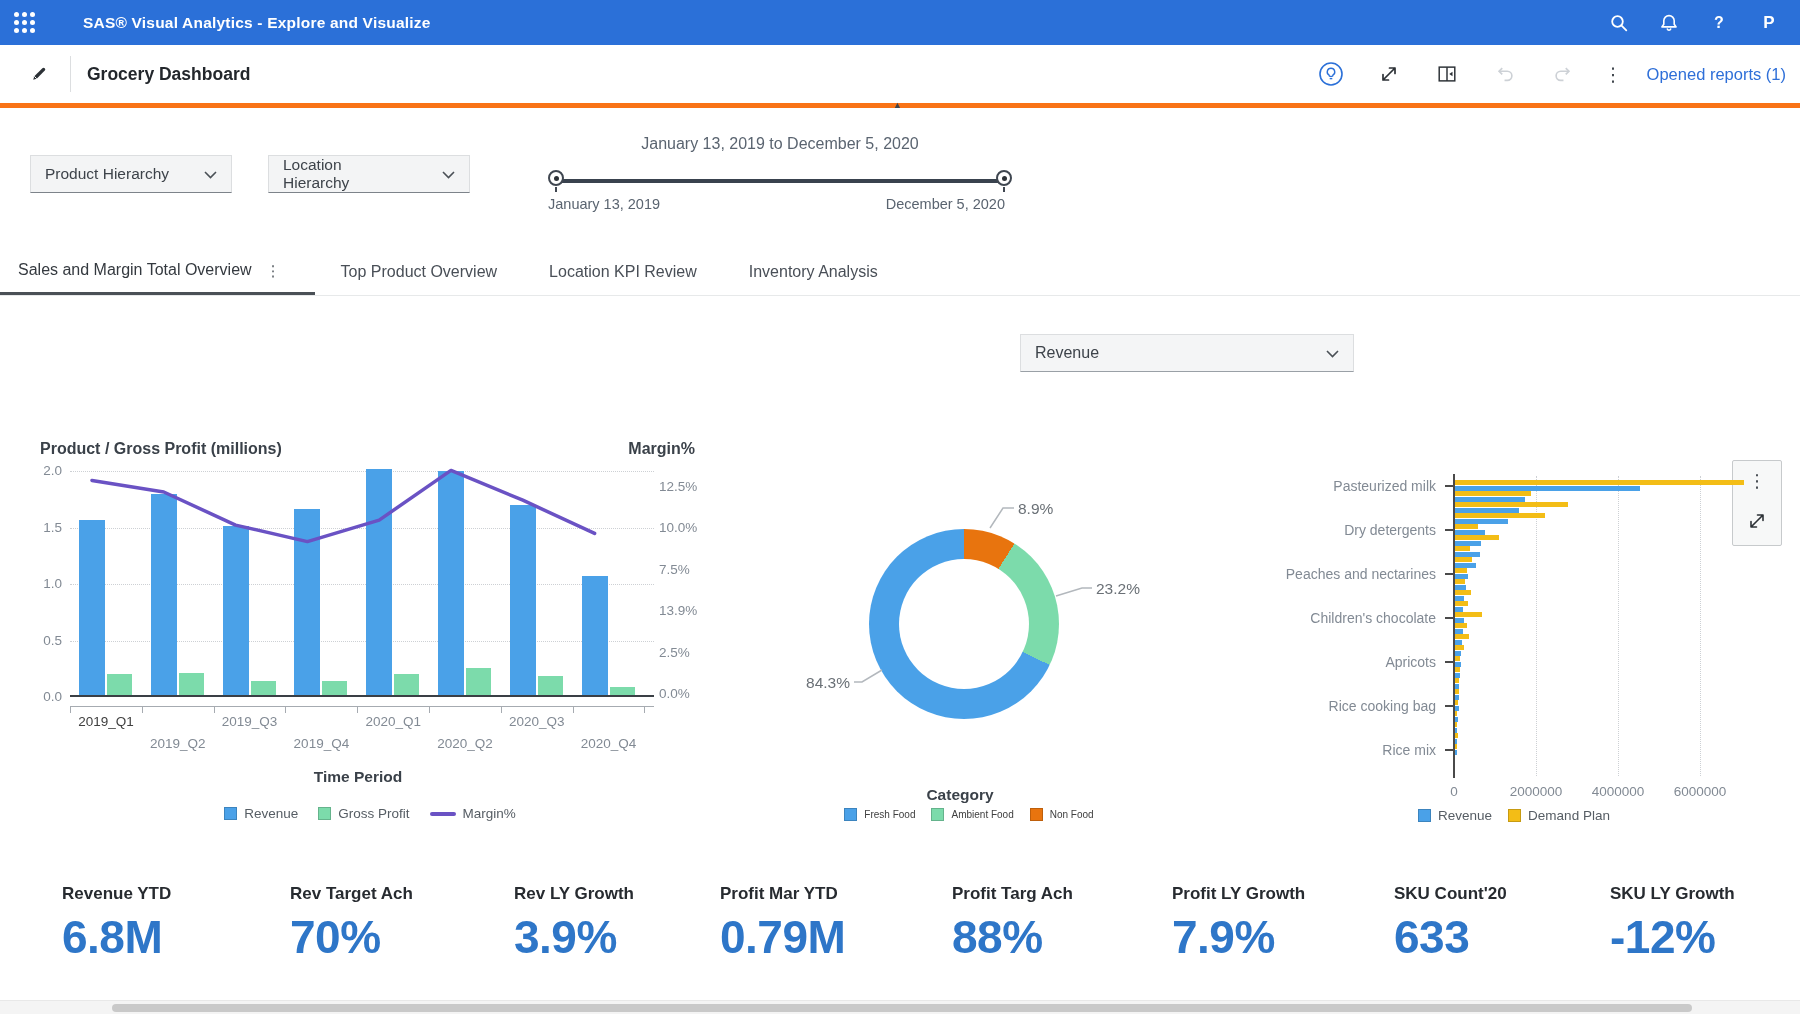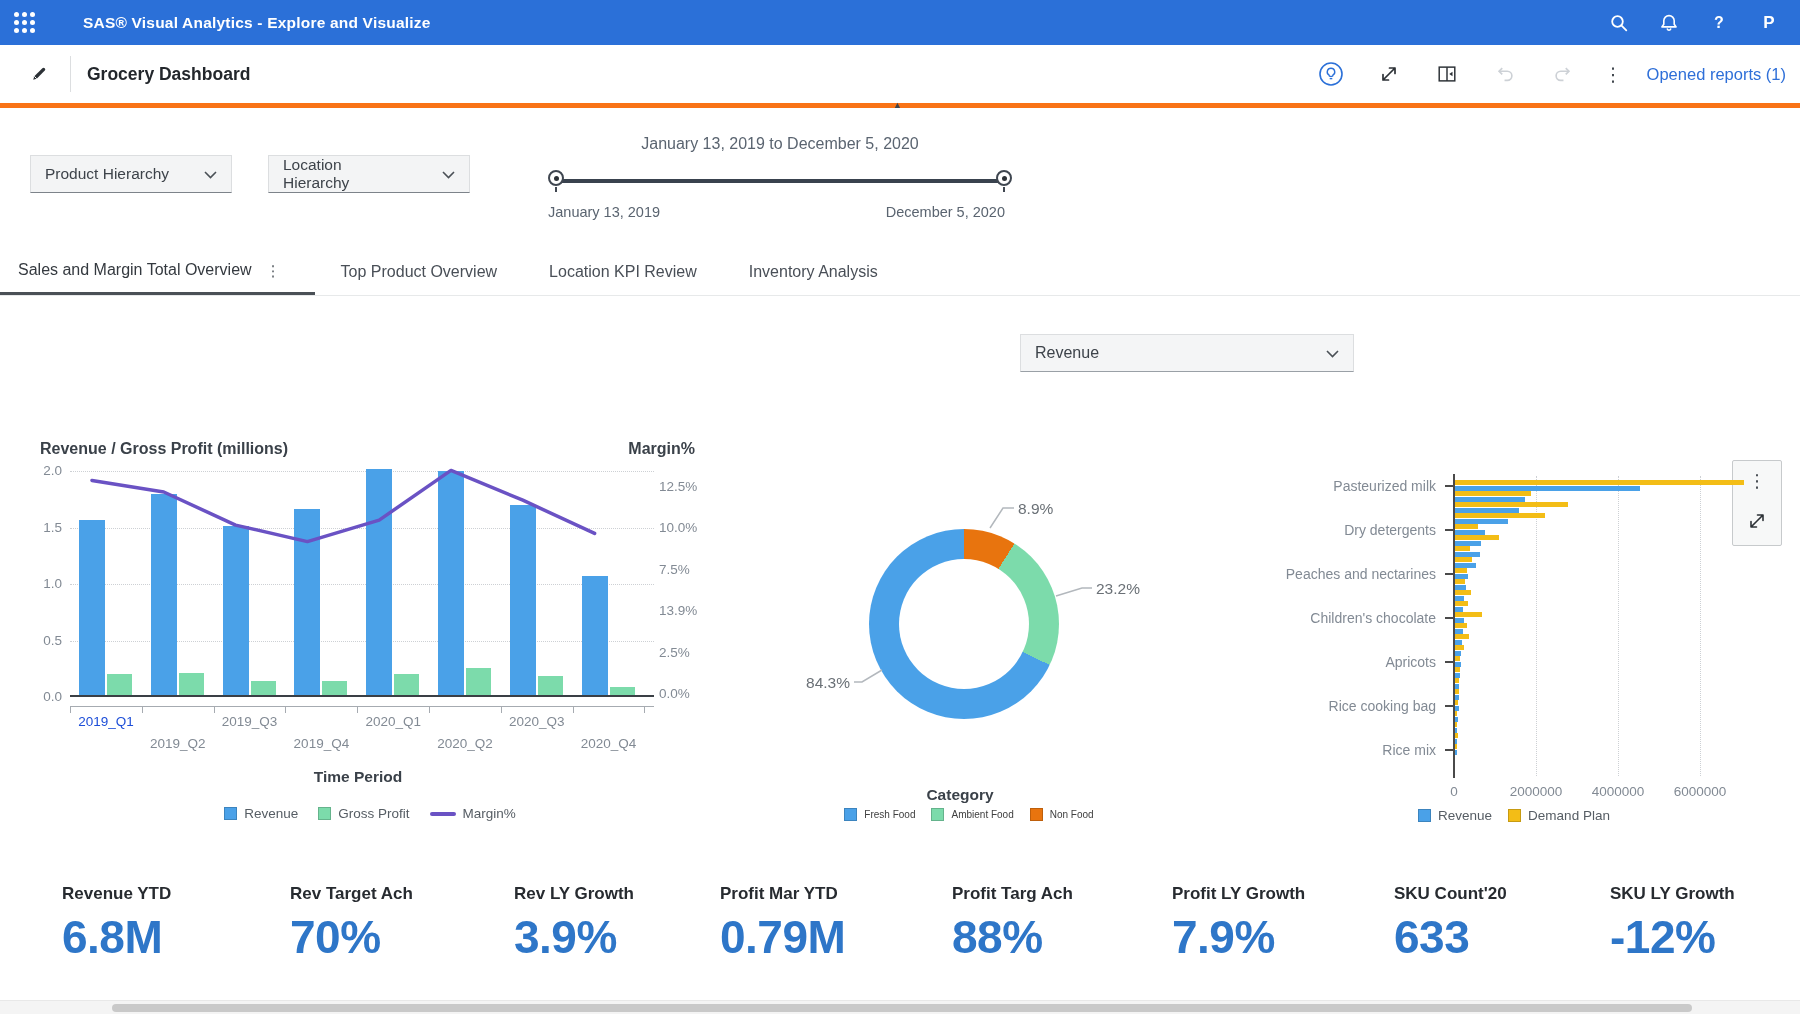--- a/index.html
+++ b/index.html
@@ -26,21 +26,21 @@
   .kebab{font-size:19px;color:#3f454c;line-height:1;cursor:pointer;}
   
   .dd-btn{position:absolute;height:38px;background:#f3f4f5;border:1px solid #dcdee0;border-bottom:1px solid #7d838a;display:flex;align-items:center;padding:0 14px;font-size:15.5px;color:#3d434a;cursor:pointer;box-sizing:border-box;}
   .dd-btn .chev{margin-left:auto;}
   .date-title{position:absolute;left:530px;top:135px;width:500px;text-align:center;font-size:16px;color:#5a6470;}
   .caret-up{position:absolute;left:893px;top:100px;font-size:9px;color:#3f454c;cursor:pointer;}
   .slider-track{position:absolute;left:556px;top:179px;width:448px;height:4px;background:#39424e;border-radius:2px;cursor:pointer;}
   .slider-handle{position:absolute;top:170px;width:12px;height:12px;background:#fff;border:2px solid #3f4650;border-radius:50%;display:flex;align-items:center;justify-content:center;cursor:pointer;}
   .slider-handle i{width:5px;height:5px;background:#2c3136;border-radius:50%;}
   .slider-handle::after{content:"";position:absolute;left:5px;top:15px;width:2px;height:5px;background:#3f4650;}
-  .slider-lab{position:absolute;top:204px;font-size:14.5px;color:#5a6470;}
+  .slider-lab{position:absolute;top:196px;font-size:14.5px;color:#5a6470;}
   
   .tabbar{position:absolute;left:0;top:248px;right:0;height:47px;border-bottom:1px solid #e7e9ea;display:flex;align-items:stretch;}
   .tab{display:flex;align-items:center;gap:14px;padding:0 26px;font-size:16px;color:#494f57;cursor:pointer;white-space:nowrap;box-sizing:border-box;}
   .tab.active{color:#34393f;border-bottom:3px solid #4a5056;padding-left:18px;padding-right:34px;}
   .tab .kebab{font-size:15px;color:#5a6066;}
   
   .measure{position:absolute;left:1020px;top:334px;width:334px;height:38px;background:#f4f5f6;border:1px solid #dcdee0;border-bottom:1px solid #9aa0a6;display:flex;align-items:center;padding:0 14px;font-size:16px;color:#3d434a;cursor:pointer;box-sizing:border-box;}
   .measure .chev{margin-left:auto;}
   
   .chart-title{position:absolute;font-size:16px;font-weight:bold;color:#3a4149;}
@@ -175,21 +175,21 @@
       </div>
     </nav>
 
   <div class="measure">
     <span>Revenue</span>
     <span class="chev"><svg width="13" height="8" viewBox="0 0 13 8">
           <polyline points="1,1 6.5,6.5 12,1" fill="none" stroke="#4a5056" stroke-width="1.6"></polyline>
         </svg></span>
   </div>
 
-  <div class="chart-title" style="left:40px;top:440px;">Revenue / Gross Profit (millions)</div>
+  <div class="chart-title" style="left:40px;top:440px;">Product / Gross Profit (millions)</div>
   <div class="chart-title" style="left:540px;top:440px;width:155px;text-align:right;">Margin%</div>
   <div class="chart-title" style="left:208px;top:768px;width:300px;text-align:center;font-size:15.5px;">Time Period</div>
   <div class="chart-title" style="left:860px;top:786px;width:200px;text-align:center;font-size:15.5px;">Category</div>
 
   <div class="float-tb">
     <div class="kebab" style="font-size:18px;">⋮</div>
     <div style="cursor:pointer;">
       <svg width="20" height="20" viewBox="0 0 20 20">
           <path d="M4 16 L16 4 M16 4 h-5.5 M16 4 v5.5 M4 16 h5.5 M4 16 v-5.5" fill="none" stroke="#2c3136" stroke-width="1.6" stroke-linecap="round" stroke-linejoin="round"></path>
         </svg>
@@ -232,21 +232,21 @@
       <div style="position: absolute; left: 66px; top: 706px; width: 584px; height: 1px; background: rgb(166, 171, 177);"></div>
       <div style="position: absolute; left: 66px; top: 706px; width: 1px; height: 7px; background: rgb(166, 171, 177);"></div>
       <div style="position: absolute; left: 137.8px; top: 706px; width: 1px; height: 7px; background: rgb(166, 171, 177);"></div>
       <div style="position: absolute; left: 209.6px; top: 706px; width: 1px; height: 7px; background: rgb(166, 171, 177);"></div>
       <div style="position: absolute; left: 281.4px; top: 706px; width: 1px; height: 7px; background: rgb(166, 171, 177);"></div>
       <div style="position: absolute; left: 353.2px; top: 706px; width: 1px; height: 7px; background: rgb(166, 171, 177);"></div>
       <div style="position: absolute; left: 425px; top: 706px; width: 1px; height: 7px; background: rgb(166, 171, 177);"></div>
       <div style="position: absolute; left: 496.8px; top: 706px; width: 1px; height: 7px; background: rgb(166, 171, 177);"></div>
       <div style="position: absolute; left: 568.6px; top: 706px; width: 1px; height: 7px; background: rgb(166, 171, 177);"></div>
       <div style="position: absolute; left: 640.4px; top: 706px; width: 1px; height: 7px; background: rgb(166, 171, 177);"></div>
-      <div style="position: absolute; left: 57px; top: 714px; width: 90px; text-align: center; font-size: 13.5px; color: #1d4ed8;">2019_Q1</div>
+      <div style="position: absolute; left: 57px; top: 714px; width: 90px; text-align: center; font-size: 13.5px; color: #404040;">2019_Q1</div>
       <div style="position: absolute; left: 128.8px; top: 736px; width: 90px; text-align: center; font-size: 13.5px; color: rgb(130, 138, 148);">2019_Q2</div>
       <div style="position: absolute; left: 200.6px; top: 714px; width: 90px; text-align: center; font-size: 13.5px; color: rgb(130, 138, 148);">2019_Q3</div>
       <div style="position: absolute; left: 272.4px; top: 736px; width: 90px; text-align: center; font-size: 13.5px; color: rgb(130, 138, 148);">2019_Q4</div>
       <div style="position: absolute; left: 344.2px; top: 714px; width: 90px; text-align: center; font-size: 13.5px; color: rgb(130, 138, 148);">2020_Q1</div>
       <div style="position: absolute; left: 416px; top: 736px; width: 90px; text-align: center; font-size: 13.5px; color: rgb(130, 138, 148);">2020_Q2</div>
       <div style="position: absolute; left: 487.8px; top: 714px; width: 90px; text-align: center; font-size: 13.5px; color: rgb(130, 138, 148);">2020_Q3</div>
       <div style="position: absolute; left: 559.6px; top: 736px; width: 90px; text-align: center; font-size: 13.5px; color: rgb(130, 138, 148);">2020_Q4</div>
       <svg width="600" height="260" style="position: absolute; left: 60px; top: 450px; overflow: visible;">
         <polyline points="28.0,30.4 99.8,42.0 171.6,75.1 243.4,91.6 315.2,70.1 387.0,20.4 458.8,50.2 530.6,83.4" fill="none" stroke="#6A52C4" stroke-width="3.5" stroke-linejoin="round" stroke-linecap="round"></polyline>
       </svg>

